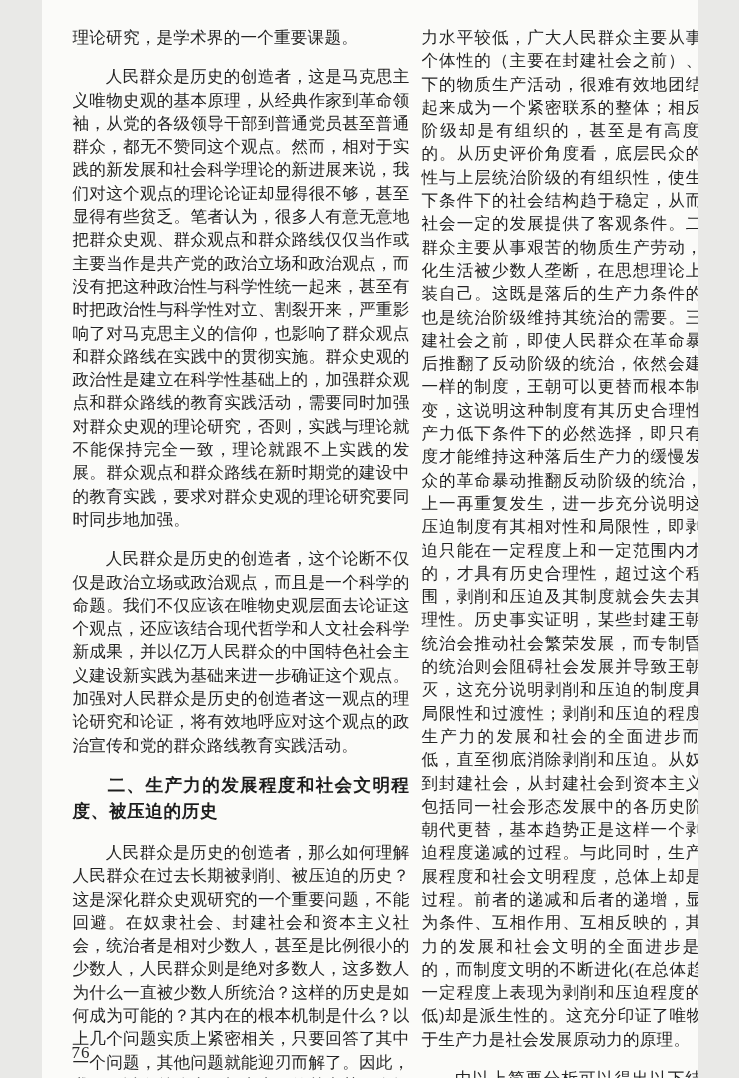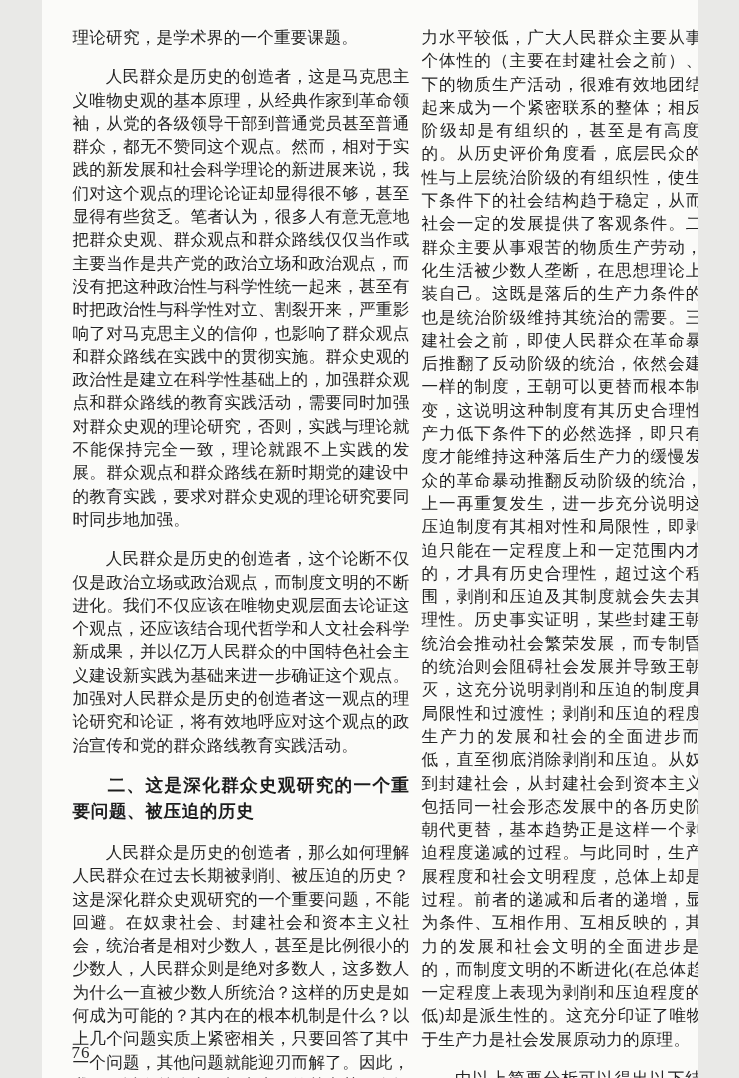--- a/index.html
+++ b/index.html
@@ -51,22 +51,22 @@
   }
 </style>
 </head>
 <body>
 
 <div class="page">
 
   <div class="col col-left">
     <p class="body">理论研究，是学术界的一个重要课题。</p>
     <p class="body indent">人民群众是历史的创造者，这是马克思主义唯物史观的基本原理，从经典作家到革命领袖，从党的各级领导干部到普通党员甚至普通群众，都无不赞同这个观点。然而，相对于实践的新发展和社会科学理论的新进展来说，我们对这个观点的理论论证却显得很不够，甚至显得有些贫乏。笔者认为，很多人有意无意地把群众史观、群众观点和群众路线仅仅当作或主要当作是共产党的政治立场和政治观点，而没有把这种政治性与科学性统一起来，甚至有时把政治性与科学性对立、割裂开来，严重影响了对马克思主义的信仰，也影响了群众观点和群众路线在实践中的贯彻实施。群众史观的政治性是建立在科学性基础上的，加强群众观点和群众路线的教育实践活动，需要同时加强对群众史观的理论研究，否则，实践与理论就不能保持完全一致，理论就跟不上实践的发展。群众观点和群众路线在新时期党的建设中的教育实践，要求对群众史观的理论研究要同时同步地加强。</p>
-    <p class="body indent">人民群众是历史的创造者，这个论断不仅仅是政治立场或政治观点，而制度文明的不断进化。我们不仅应该在唯物史观层面去论证这个观点，还应该结合现代哲学和人文社会科学新成果，并以亿万人民群众的中国特色社会主义建设新实践为基础来进一步确证这个观点。加强对人民群众是历史的创造者这一观点的理论研究和论证，将有效地呼应对这个观点的政治宣传和党的群众路线教育实践活动。</p>
-    <h2 class="section-heading">二、这是深化群众史观研究的一个重要问题、被压迫的历史</h2>
+    <p class="body indent">人民群众是历史的创造者，这个论断不仅仅是政治立场或政治观点，而且是一个科学的命题。我们不仅应该在唯物史观层面去论证这个观点，还应该结合现代哲学和人文社会科学新成果，并以亿万人民群众的中国特色社会主义建设新实践为基础来进一步确证这个观点。加强对人民群众是历史的创造者这一观点的理论研究和论证，将有效地呼应对这个观点的政治宣传和党的群众路线教育实践活动。</p>
+    <h2 class="section-heading">二、生产力的发展程度和社会文明程度、被压迫的历史</h2>
     <p class="body indent">人民群众是历史的创造者，那么如何理解人民群众在过去长期被剥削、被压迫的历史？这是深化群众史观研究的一个重要问题，不能回避。在奴隶社会、封建社会和资本主义社会，统治者是相对少数人，甚至是比例很小的少数人，人民群众则是绝对多数人，这多数人为什么一直被少数人所统治？这样的历史是如何成为可能的？其内在的根本机制是什么？以上几个问题实质上紧密相关，只要回答了其中一个问题，其他问题就能迎刃而解了。因此，我们可以在总体上、根本上回答其中某一个问题或综合地回答这些问题。</p>
 
   </div>
 
   <div class="col col-right">
     <p class="body">力水平较低，广大人民群众主要从事艰苦的个体性的（主要在封建社会之前）、效率低下的物质生产活动，很难有效地团结、组织起来成为一个紧密联系的整体；相反，统治阶级却是有组织的，甚至是有高度组织性的。从历史评价角度看，底层民众的无组织性与上层统治阶级的有组织性，使生产力低下条件下的社会结构趋于稳定，从而为维持社会一定的发展提供了客观条件。二是人民群众主要从事艰苦的物质生产劳动，精神文化生活被少数人垄断，在思想理论上不能武装自己。这既是落后的生产力条件的产物，也是统治阶级维持其统治的需要。三是在封建社会之前，即使人民群众在革命暴动成功后推翻了反动阶级的统治，依然会建立完全一样的制度，王朝可以更替而根本制度却不变，这说明这种制度有其历史合理性——生产力低下条件下的必然选择，即只有这种制度才能维持这种落后生产力的缓慢发展。民众的革命暴动推翻反动阶级的统治，在历史上一再重复发生，进一步充分说明这种剥削压迫制度有其相对性和局限性，即剥削和压迫只能在一定程度上和一定范围内才是有效的，才具有历史合理性，超过这个程度和范围，剥削和压迫及其制度就会失去其历史合理性。历史事实证明，某些封建王朝开明的统治会推动社会繁荣发展，而专制昏庸暴虐的统治则会阻碍社会发展并导致王朝迅速覆灭，这充分说明剥削和压迫的制度具有历史局限性和过渡性；剥削和压迫的程度会随着生产力的发展和社会的全面进步而不断降低，直至彻底消除剥削和压迫。从奴隶社会到封建社会，从封建社会到资本主义社会，包括同一社会形态发展中的各历史阶段甚至朝代更替，基本趋势正是这样一个剥削和压迫程度递减的过程。与此同时，生产力的发展程度和社会文明程度，总体上却是递增的过程。前者的递减和后者的递增，显然是互为条件、互相作用、互相反映的，其中生产力的发展和社会文明的全面进步是本原性的，而制度文明的不断进化(在总体趋势上和一定程度上表现为剥削和压迫程度的不断降低)却是派生性的。这充分印证了唯物史观关于生产力是社会发展原动力的原理。</p>
     <p class="body indent">由以上简要分析可以得出以下结论：一是生产力是社会发展的原动力，人民群众被剥削、被压迫的社会历史是由生产力低下这一根本历史条件所决定的。在这一条件下，人民群众创造历史的根本作用是推动生产力的缓慢发展，不断创造更多的物质财富，为彻底消除剥削和压迫不断积累物质性条</p>
   </div>
 
   <div class="page-number">76</div>

